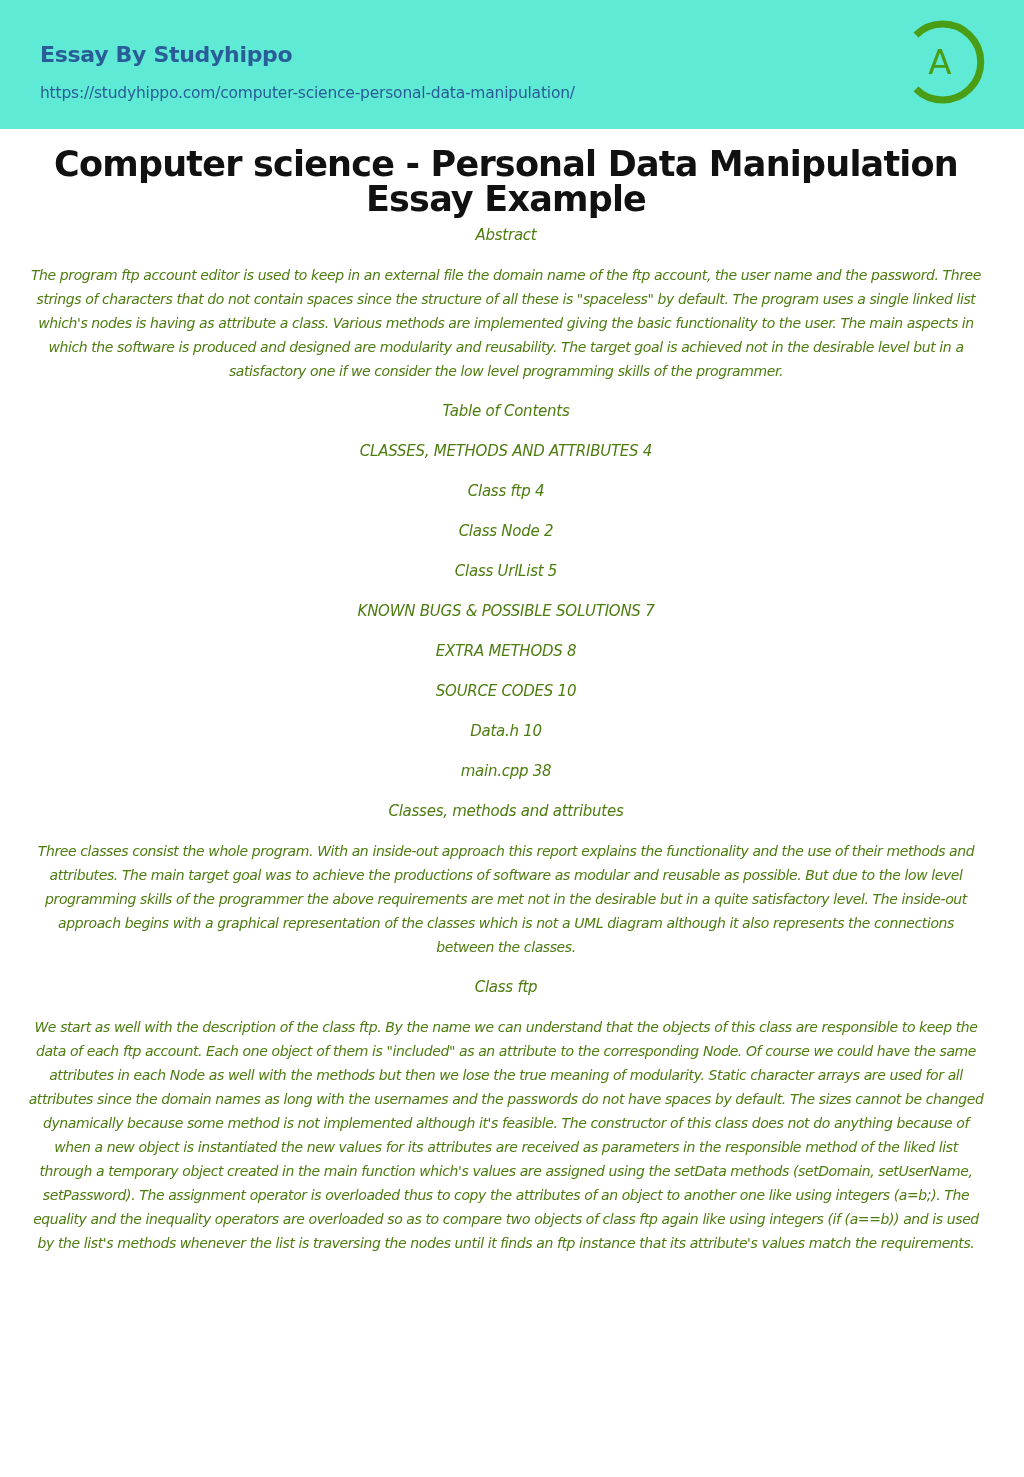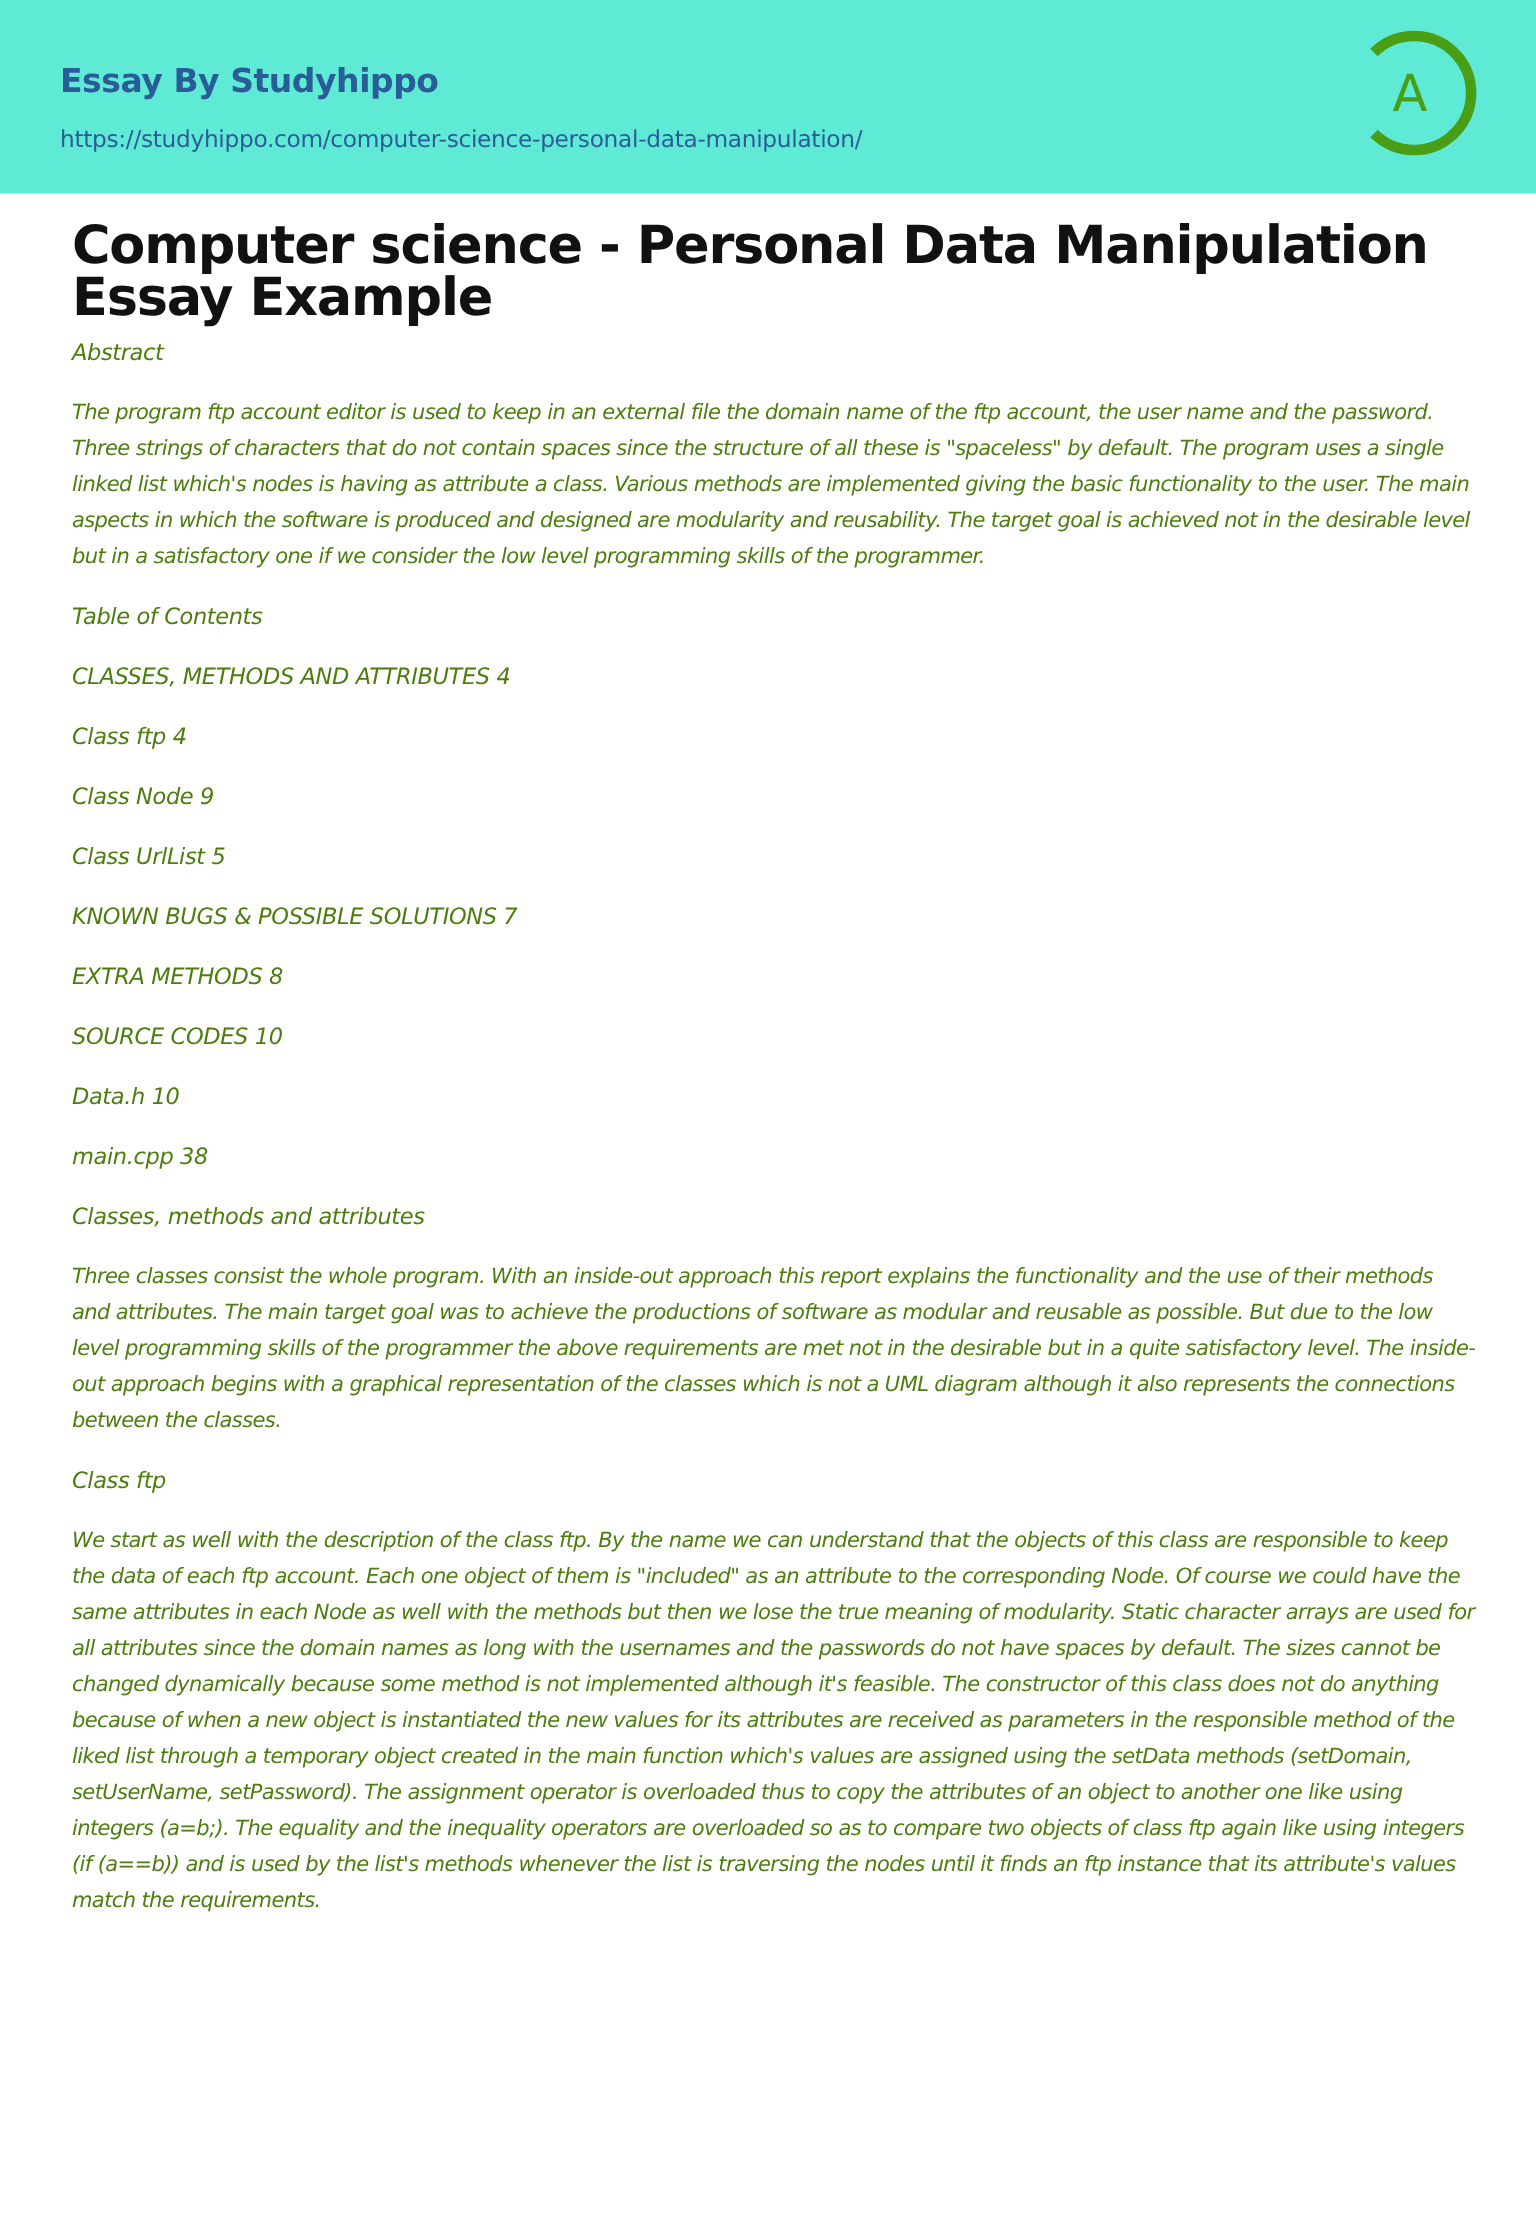--- a/index.html
+++ b/index.html
@@ -36,21 +36,22 @@
     text-align: center;
   }
   .logo {
     position: absolute;
     left: 912px;
     top: 18px;
     width: 74px;
     height: 88px;
   }
   .content {
-    padding: 18px 40px 60px 48px;
+    padding: 18px 40px 60px 28px;
+    text-align: center;
   }
   .page-title {
     font-family: "DejaVu Sans", sans-serif;
     font-weight: bold;
     font-size: 35px;
     line-height: 35px;
     color: #111111;
     letter-spacing: -0.8px;
     margin-bottom: 6px;
   }
@@ -83,21 +84,21 @@
 <div class="content">
   <h1 class="page-title">Computer science - Personal Data Manipulation Essay Example</h1>
 
   <p class="para">Abstract</p>
   <p class="para body-text">The program ftp account editor is used to keep in an external file the domain name of the ftp account, the user name and the password. Three strings of characters that do not contain spaces since the structure of all these is "spaceless" by default. The program uses a single linked list which's nodes is having as attribute a class. Various methods are implemented giving the basic functionality to the user. The main aspects in which the software is produced and designed are modularity and reusability. The target goal is achieved not in the desirable level but in a satisfactory one if we consider the low level programming skills of the programmer.</p>
 
   <p class="para">Table of Contents</p>
   <div>
     <p class="para">CLASSES, METHODS AND ATTRIBUTES 4</p>
     <p class="para">Class ftp 4</p>
-    <p class="para">Class Node 9</p>
+    <p class="para">Class Node 2</p>
     <p class="para">Class UrlList 5</p>
     <p class="para">KNOWN BUGS &amp; POSSIBLE SOLUTIONS 7</p>
     <p class="para">EXTRA METHODS 8</p>
     <p class="para">SOURCE CODES 10</p>
     <p class="para">Data.h 10</p>
     <p class="para">main.cpp 38</p>
   </div>
 
   <p class="para">Classes, methods and attributes</p>
   <p class="para body-text">Three classes consist the whole program. With an inside-out approach this report explains the functionality and the use of their methods and attributes. The main target goal was to achieve the productions of software as modular and reusable as possible. But due to the low level programming skills of the programmer the above requirements are met not in the desirable but in a quite satisfactory level. The inside-out approach begins with a graphical representation of the classes which is not a UML diagram although it also represents the connections between the classes.</p>

